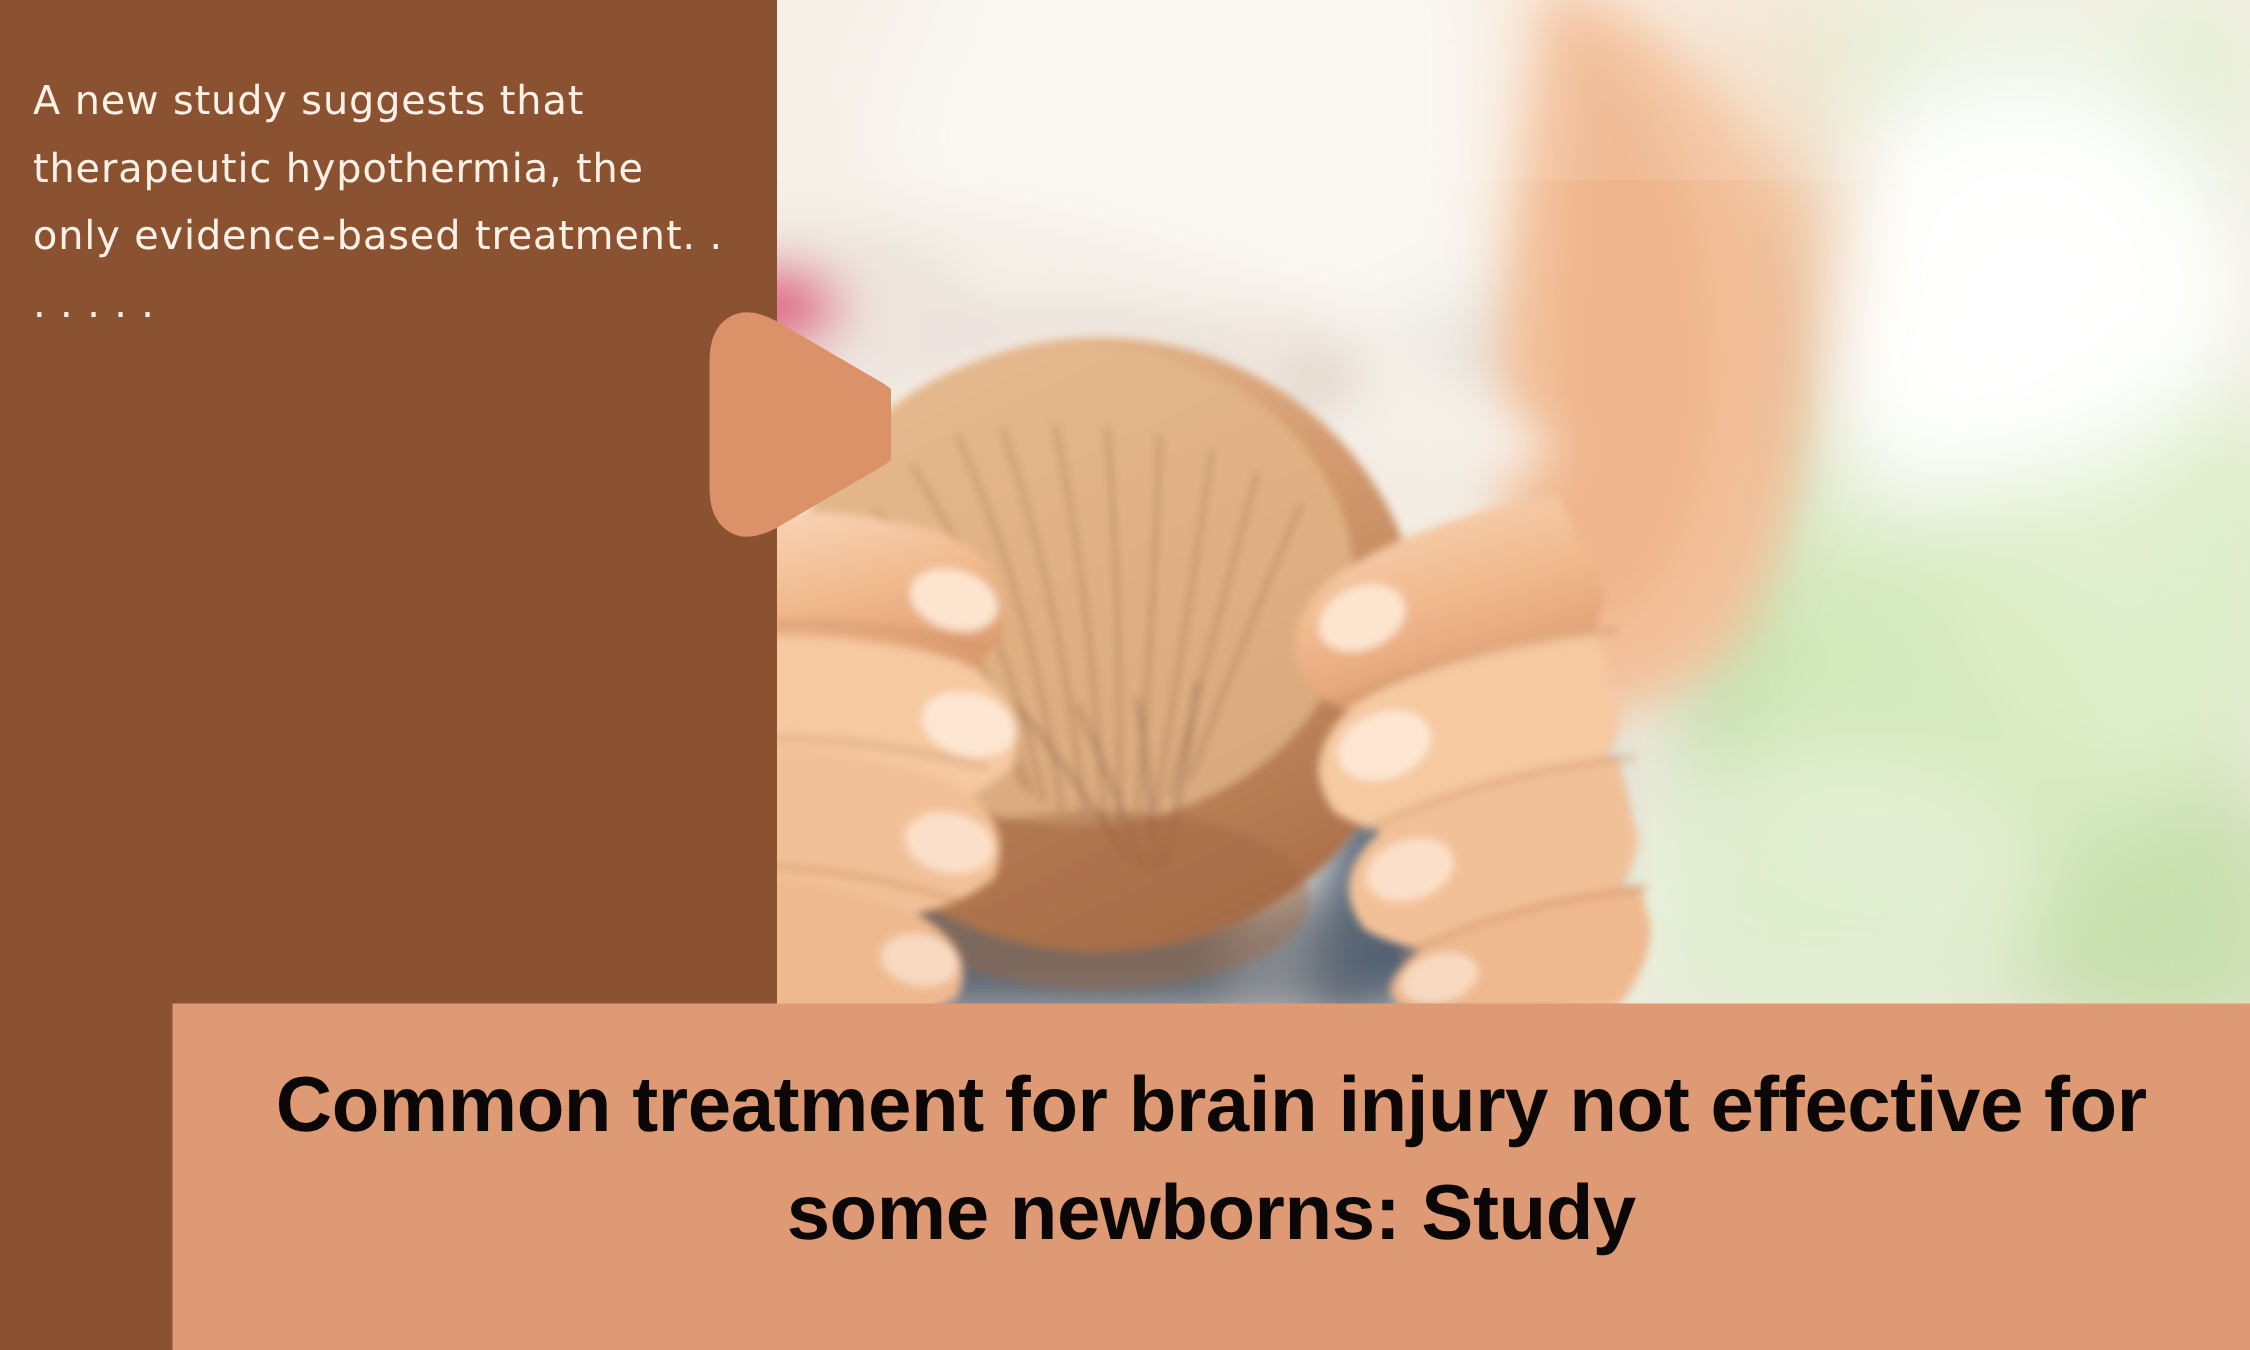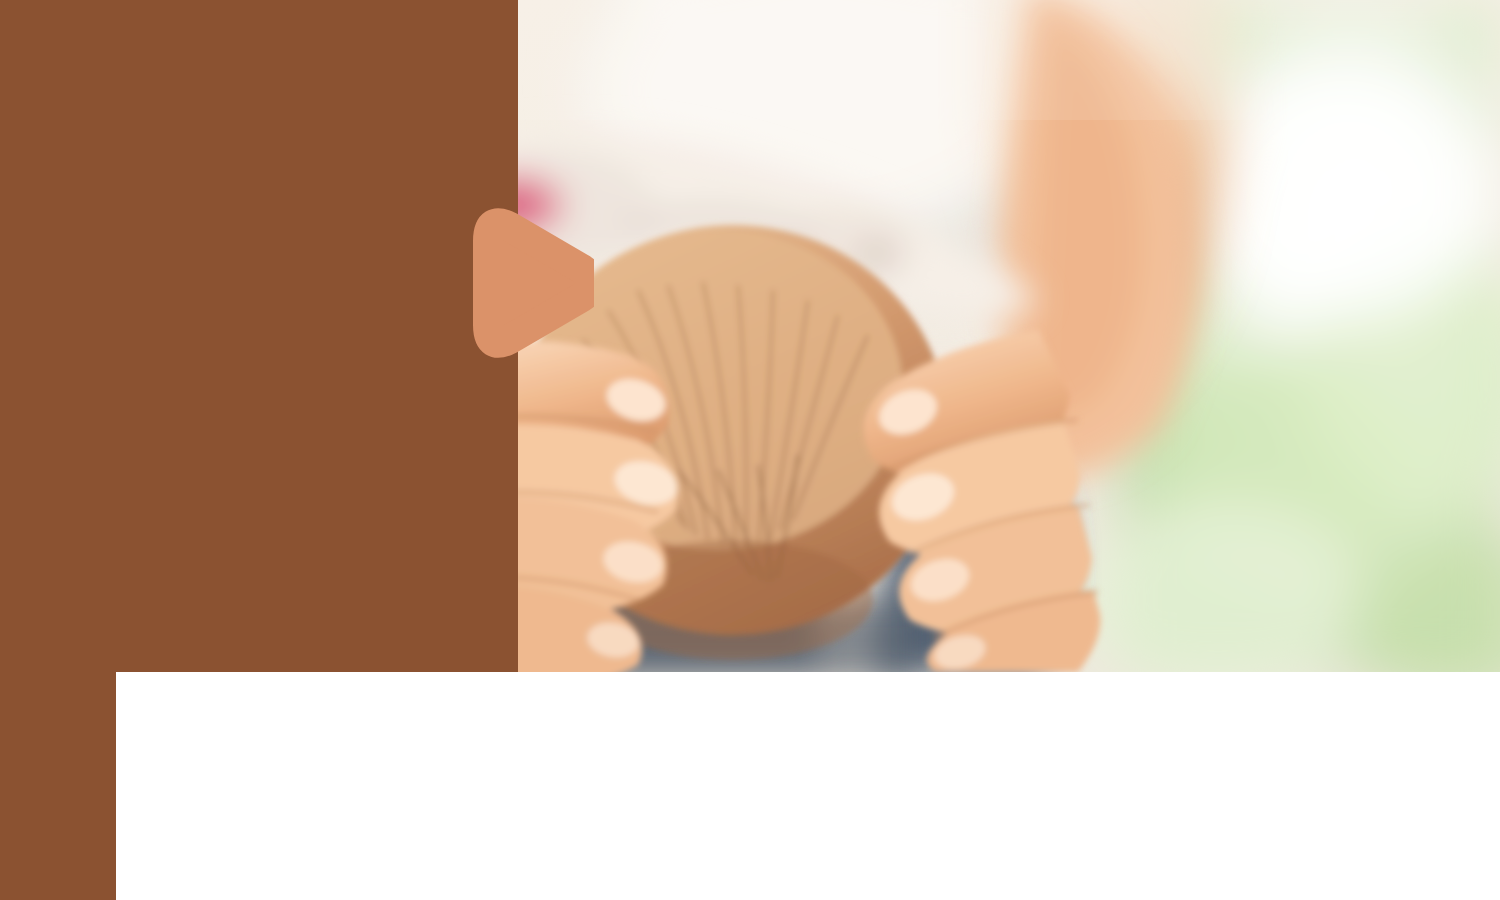--- a/index.html
+++ b/index.html
@@ -258,21 +258,25 @@
       </g>
 
       <rect x="0" y="0" width="982" height="672" fill="#ffffff" opacity="0.06"></rect>
       <rect x="0" y="0" width="982" height="120" fill="#ffffff" opacity="0.1"></rect>
     </svg>
   </div>
 
   <div class="brown-panel"></div>
   <div class="brown-foot"></div>
 
+  <div class="quote">A new study suggests that therapeutic hypothermia, the only evidence-based treatment. . . . . . .</div>
 
   <div class="play-btn">
     <svg viewBox="0 0 128 152" aria-hidden="true">
       <path d="M22 34 Q22 8 44 20 L116 62 Q136 76 116 90 L44 132 Q22 144 22 118 Z" fill="#DB9269" stroke="#DB9269" stroke-width="30" stroke-linejoin="round"></path>
     </svg>
   </div>
 
+  <div class="title-bar">
+    <h1 class="title-text">Common treatment for brain injury not effective for some newborns: Study</h1>
+  </div>
 
 </div>
 
 </body></html>

